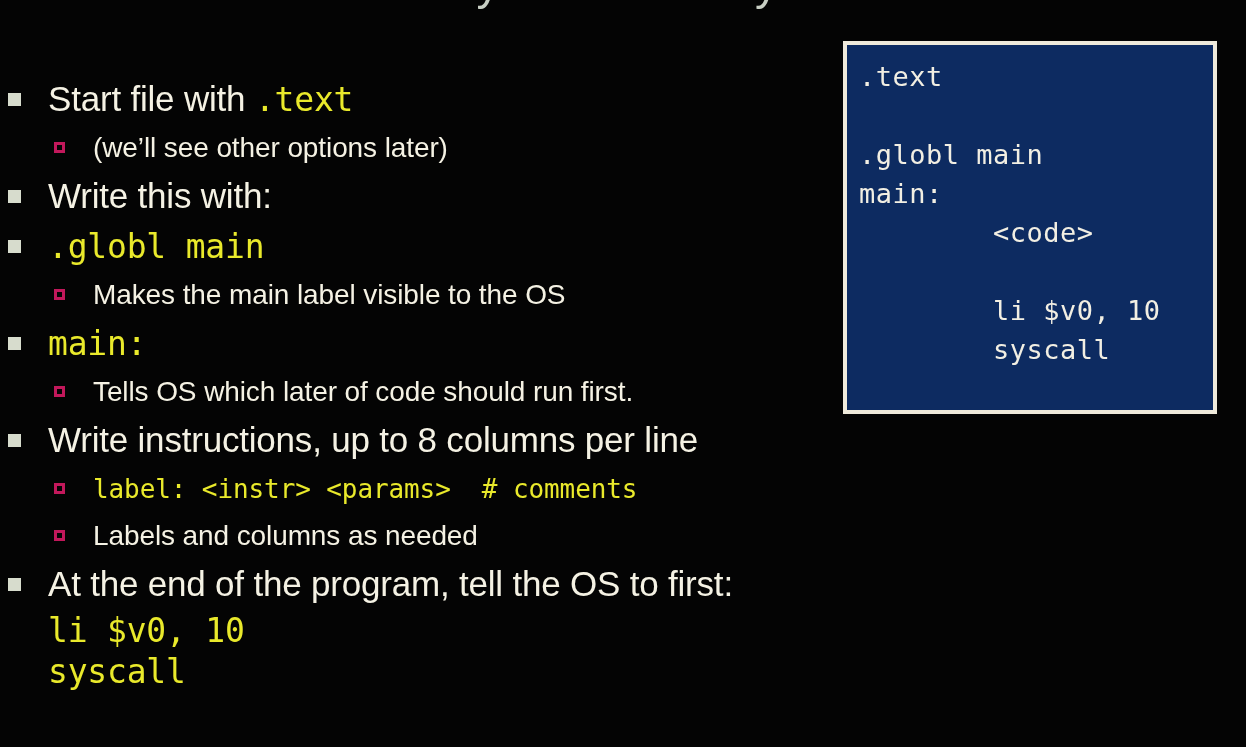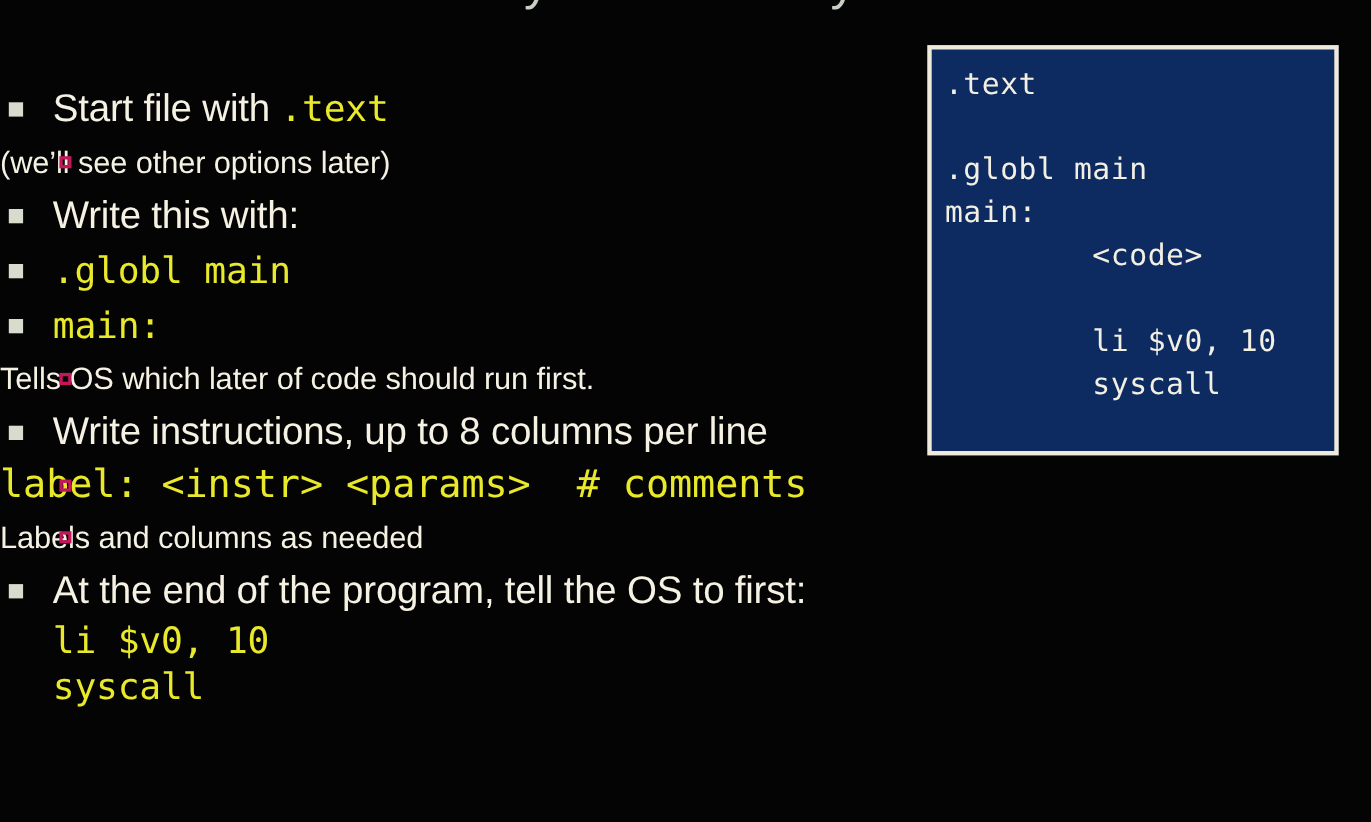--- a/index.html
+++ b/index.html
@@ -65,20 +65,21 @@
     left:8px;
     top:19px;
     width:13px;
     height:13px;
     background:#d7dccd;
   }
 
   
   .lvl2 {
     height:47px;
+    padding-left:93px;
     font-size:28px;
     line-height:47px;
     color:#f5f2e4;
     letter-spacing:-0.1px;
   }
   
   .lvl2 > .mk {
     position:absolute;
     left:54px;
     top:18px;
@@ -95,21 +96,21 @@
     line-height:41px;
   }
 
   
   .mono {
     font-family:"DejaVu Sans Mono", monospace;
     color:#e9e92b;
     white-space:pre;
   }
   .lvl1 .mono { font-size:33px; }
-  .lvl2 .mono { font-size:35px;margin-top:32px; }
+  .lvl2 .mono { font-size:26px;margin-top:32px; }
   .cont .mono { font-size:33px; }
 
   .plain { color:#f5f2e4; }
 
   
   #code-panel {
     position:absolute;
     left:843px;
     top:41px;
     width:374px;
@@ -137,20 +138,21 @@
 
   <div id="title-remnant">
     <span class="ttxt">Assembly File Anatomy</span>
   </div>
 
   <div id="bullets">
       <div class="row lvl1"><span class="mk"></span><span class="plain">Start file with </span><span class="mono">.text</span></div>
       <div class="row lvl2"><span class="mk"></span><span class="plain">(we’ll see other options later)</span></div>
       <div class="row lvl1"><span class="mk"></span><span class="plain">Write this with:</span></div>
       <div class="row lvl1"><span class="mk"></span><span class="mono">.globl main</span></div>
+      <div class="row lvl2"><span class="mk"></span><span class="plain">Makes the main label visible to the OS</span></div>
       <div class="row lvl1"><span class="mk"></span><span class="mono">main:</span></div>
       <div class="row lvl2"><span class="mk"></span><span class="plain">Tells OS which later of code should run first.</span></div>
       <div class="row lvl1"><span class="mk"></span><span class="plain">Write instructions, up to 8 columns per line</span></div>
       <div class="row lvl2"><span class="mk"></span><span class="mono">label: &lt;instr&gt; &lt;params&gt;  # comments</span></div>
       <div class="row lvl2"><span class="mk"></span><span class="plain">Labels and columns as needed</span></div>
       <div class="row lvl1"><span class="mk"></span><span class="plain">At the end of the program, tell the OS to first:</span></div>
       <div class="row lvl1 cont"><span class="mono">li $v0, 10</span></div>
       <div class="row lvl1 cont"><span class="mono">syscall</span></div>
     </div>
 

